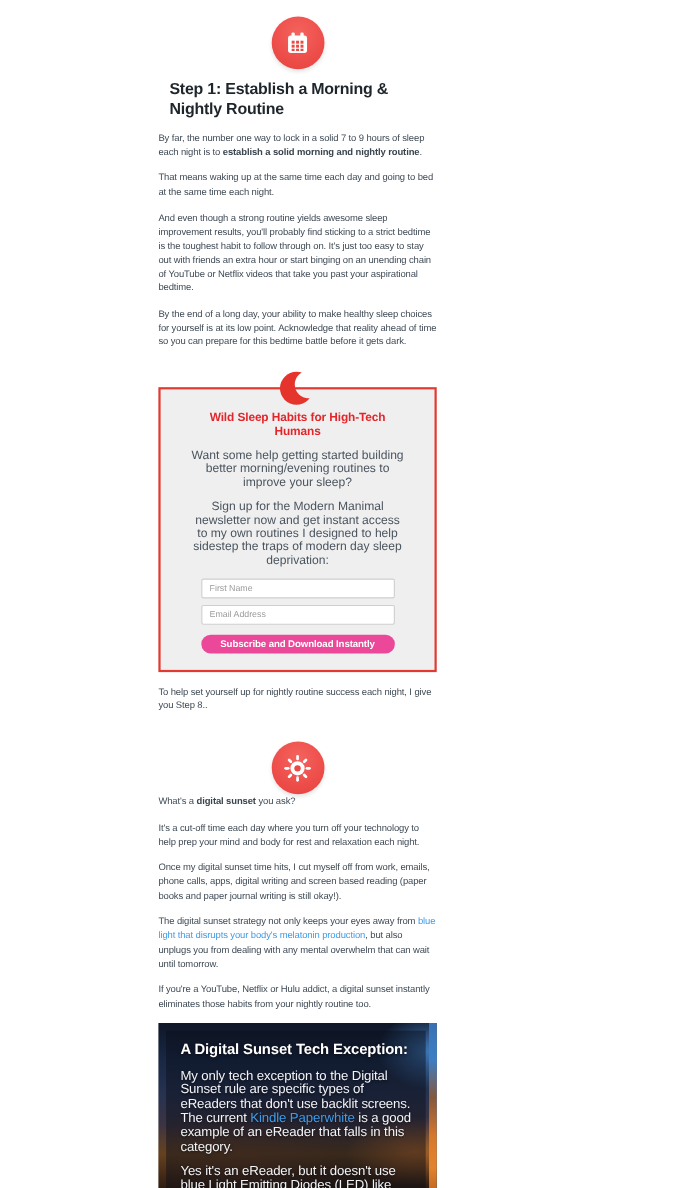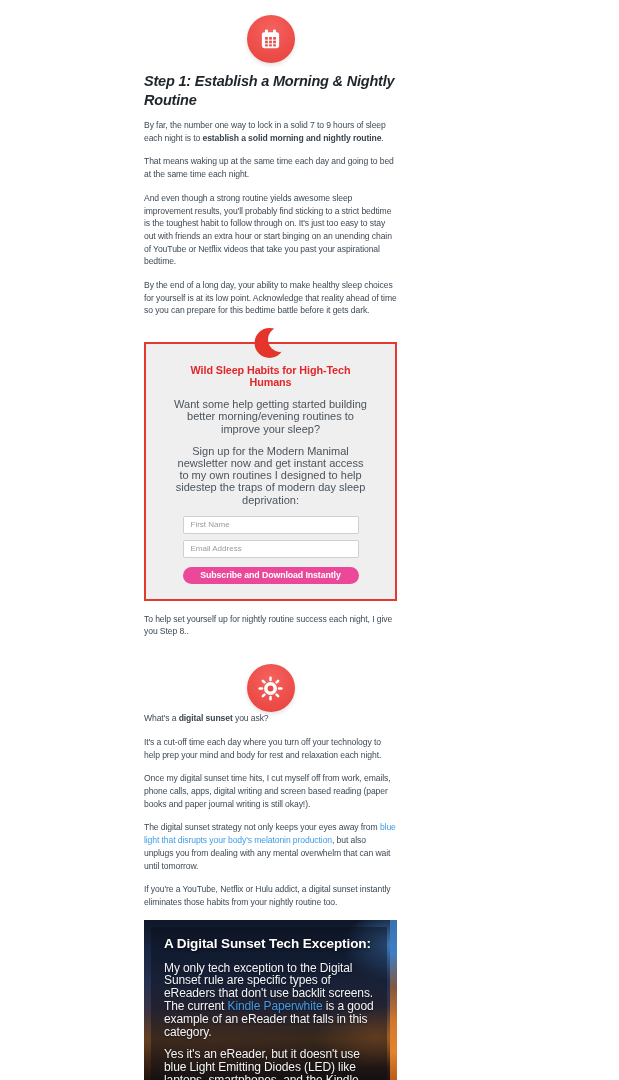--- a/index.html
+++ b/index.html
@@ -12,29 +12,29 @@
   .content{width:253px;margin-left:144px;padding-top:15px;}
 
   
   .step-icon{width:48px;height:48px;border-radius:50%;margin:0 auto;
     background:radial-gradient(circle at 50% 32%,#f4635e 0%,#ee4f4b 55%,#e5403e 100%);
     display:flex;align-items:center;justify-content:center;
     box-shadow:0 2px 4px rgba(0,0,0,0.12);}
   .step2-gap{margin-top:26px;}
 
   h2{font-size:14.5px;line-height:18.5px;font-weight:700;color:#1e252b;
-     letter-spacing:-0.2px;margin:9px 0 10px;font-style:italic;}
+     letter-spacing:-0.2px;margin:9px 10px 10px;}
   p.body{font-size:8.6px;line-height:12.7px;color:#3f4a55;margin:0 0 11px;
      letter-spacing:-0.1px;}
   p.body strong{font-weight:700;color:#3a454f;}
   a.blue-link{color:#3f9ce8;text-decoration:none;cursor:pointer;}
   a.italic{font-style:italic;}
 
   
-  .optin-box{position:relative;margin:25px 0 12px;background:#efefef;
+  .optin-box{position:relative;margin:35px 0 12px;background:#efefef;
     border:2px solid #e23a30;text-align:center;padding:20px 28px 13px;}
   .moon-wrap{position:absolute;top:-19px;left:50%;transform:translateX(-50%);line-height:0;}
   .optin-title{font-size:10.8px;font-weight:700;color:#e3262a;margin:0 0 10px;
     letter-spacing:-0.1px;}
   .optin-p{font-size:11px;line-height:12.2px;color:#4a545e;margin:0 0 10px;}
   .optin-input{display:block;width:160px;height:16px;margin:6px auto;background:#fff;
     border:1px solid #cfcfcf;border-radius:2px;font-size:8px;padding:0 7px;
     color:#555;font-family:"Liberation Sans",sans-serif;}
   .optin-input::placeholder{color:#9b9b9b;}
   .optin-button{display:block;width:176px;height:17px;margin:9px auto 2px;border:none;

